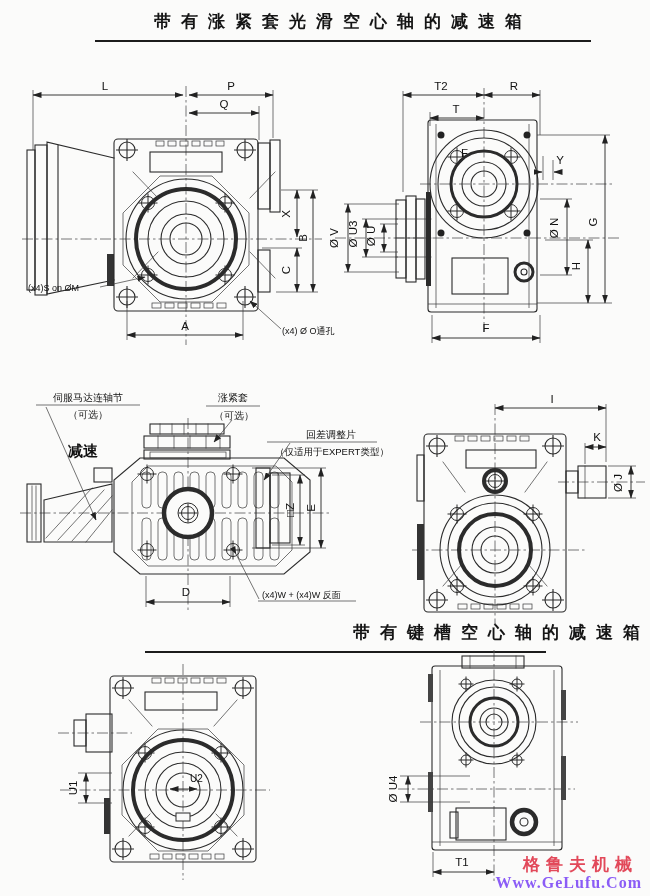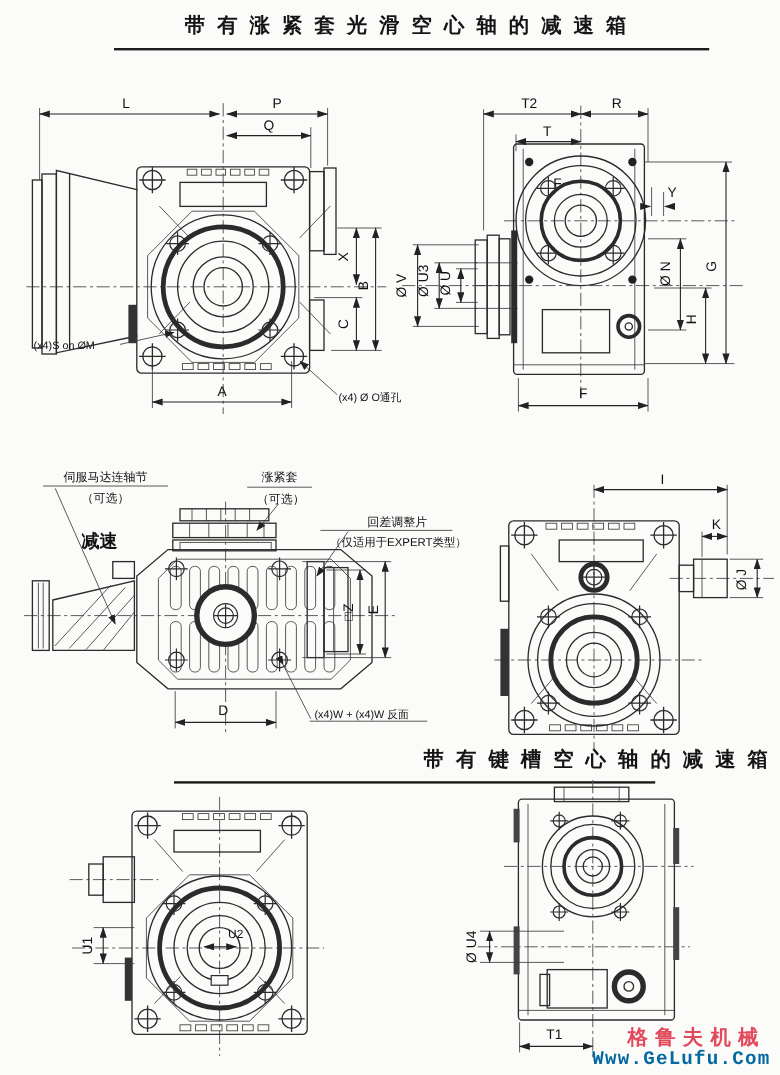--- a/index.html
+++ b/index.html
@@ -9,21 +9,21 @@
     overflow:hidden;
   }
   .abs{position:absolute;padding-left:36px;}
   .title{
     left:0;right:0;text-align:center;
     font-family:"Liberation Serif","DejaVu Serif",serif;
     font-weight:bold;font-size:17px;letter-spacing:10px;color:#151515;
     white-space:nowrap;
   }
   .rule{height:2px;background:#1c1c1c;}
-  .wm{font-family:Liberation Mono, monospace;font-weight:bold;white-space:nowrap;}
+  .wm{font-family:Liberation Serif, serif;font-weight:bold;white-space:nowrap;}
   .wm-brand{font-size:17px;letter-spacing:6px;}
   .wm-site{font-size:16px;letter-spacing:1px;}
   svg{position:absolute;left:0;top:0;}
   .ln{stroke:#2b2b2b;stroke-width:1.1;fill:none;stroke-linecap:square;}
   .tn{stroke:#3a3a3a;stroke-width:0.7;fill:none;}
   .cl{stroke:#555;stroke-width:0.8;fill:none;stroke-dasharray:11 3 2.5 3;}
   .dl{stroke:#222;stroke-width:0.9;fill:none;}
   text{fill:#111;}
   .dt{font-family:"Liberation Sans","DejaVu Sans",sans-serif;font-size:11.5px;}
   .sm{font-family:"Liberation Sans","DejaVu Sans",sans-serif;font-size:9px;}
@@ -34,21 +34,21 @@
 </head>
 <body>
 
 <div class="abs title" style="top:10px;">带有涨紧套光滑空心轴的减速箱</div>
 <div class="abs rule" style="left:95px;top:40px;width:460px;"></div>
 
 <div class="abs title" style="top:621px;text-align:right;">带有键槽空心轴的减速箱</div>
 <div class="abs rule" style="left:145px;top:651px;width:365px;"></div>
 
 <div class="abs wm wm-brand" style="top: 853px; right: 12px; color: rgb(226, 73, 90);">格鲁夫机械</div>
-<div class="abs wm wm-site" style="top: 874px; right: 8px; color: #0369a1;">Www.GeLufu.Com</div>
+<div class="abs wm wm-site" style="top: 874px; right: 8px; color: #8b5cf6;">Www.GeLufu.Com</div>
 
 <svg width="650" height="896" viewBox="0 0 650 896">
   <defs>
     <marker id="ar" markerUnits="userSpaceOnUse" markerWidth="9" markerHeight="6" viewBox="0 0 9 6" refX="8.5" refY="3" orient="auto-start-reverse">
         <path d="M0,0L9,3L0,6Z" fill="#222"></path>
       </marker>
     <marker id="arf" markerUnits="userSpaceOnUse" markerWidth="8" markerHeight="6" viewBox="0 0 8 6" refX="7.5" refY="3" orient="auto">
         <path d="M0,0L8,3L0,6Z" fill="#222"></path>
       </marker>
     <g id="bolt" stroke="#2b2b2b" fill="none" stroke-width="1">

